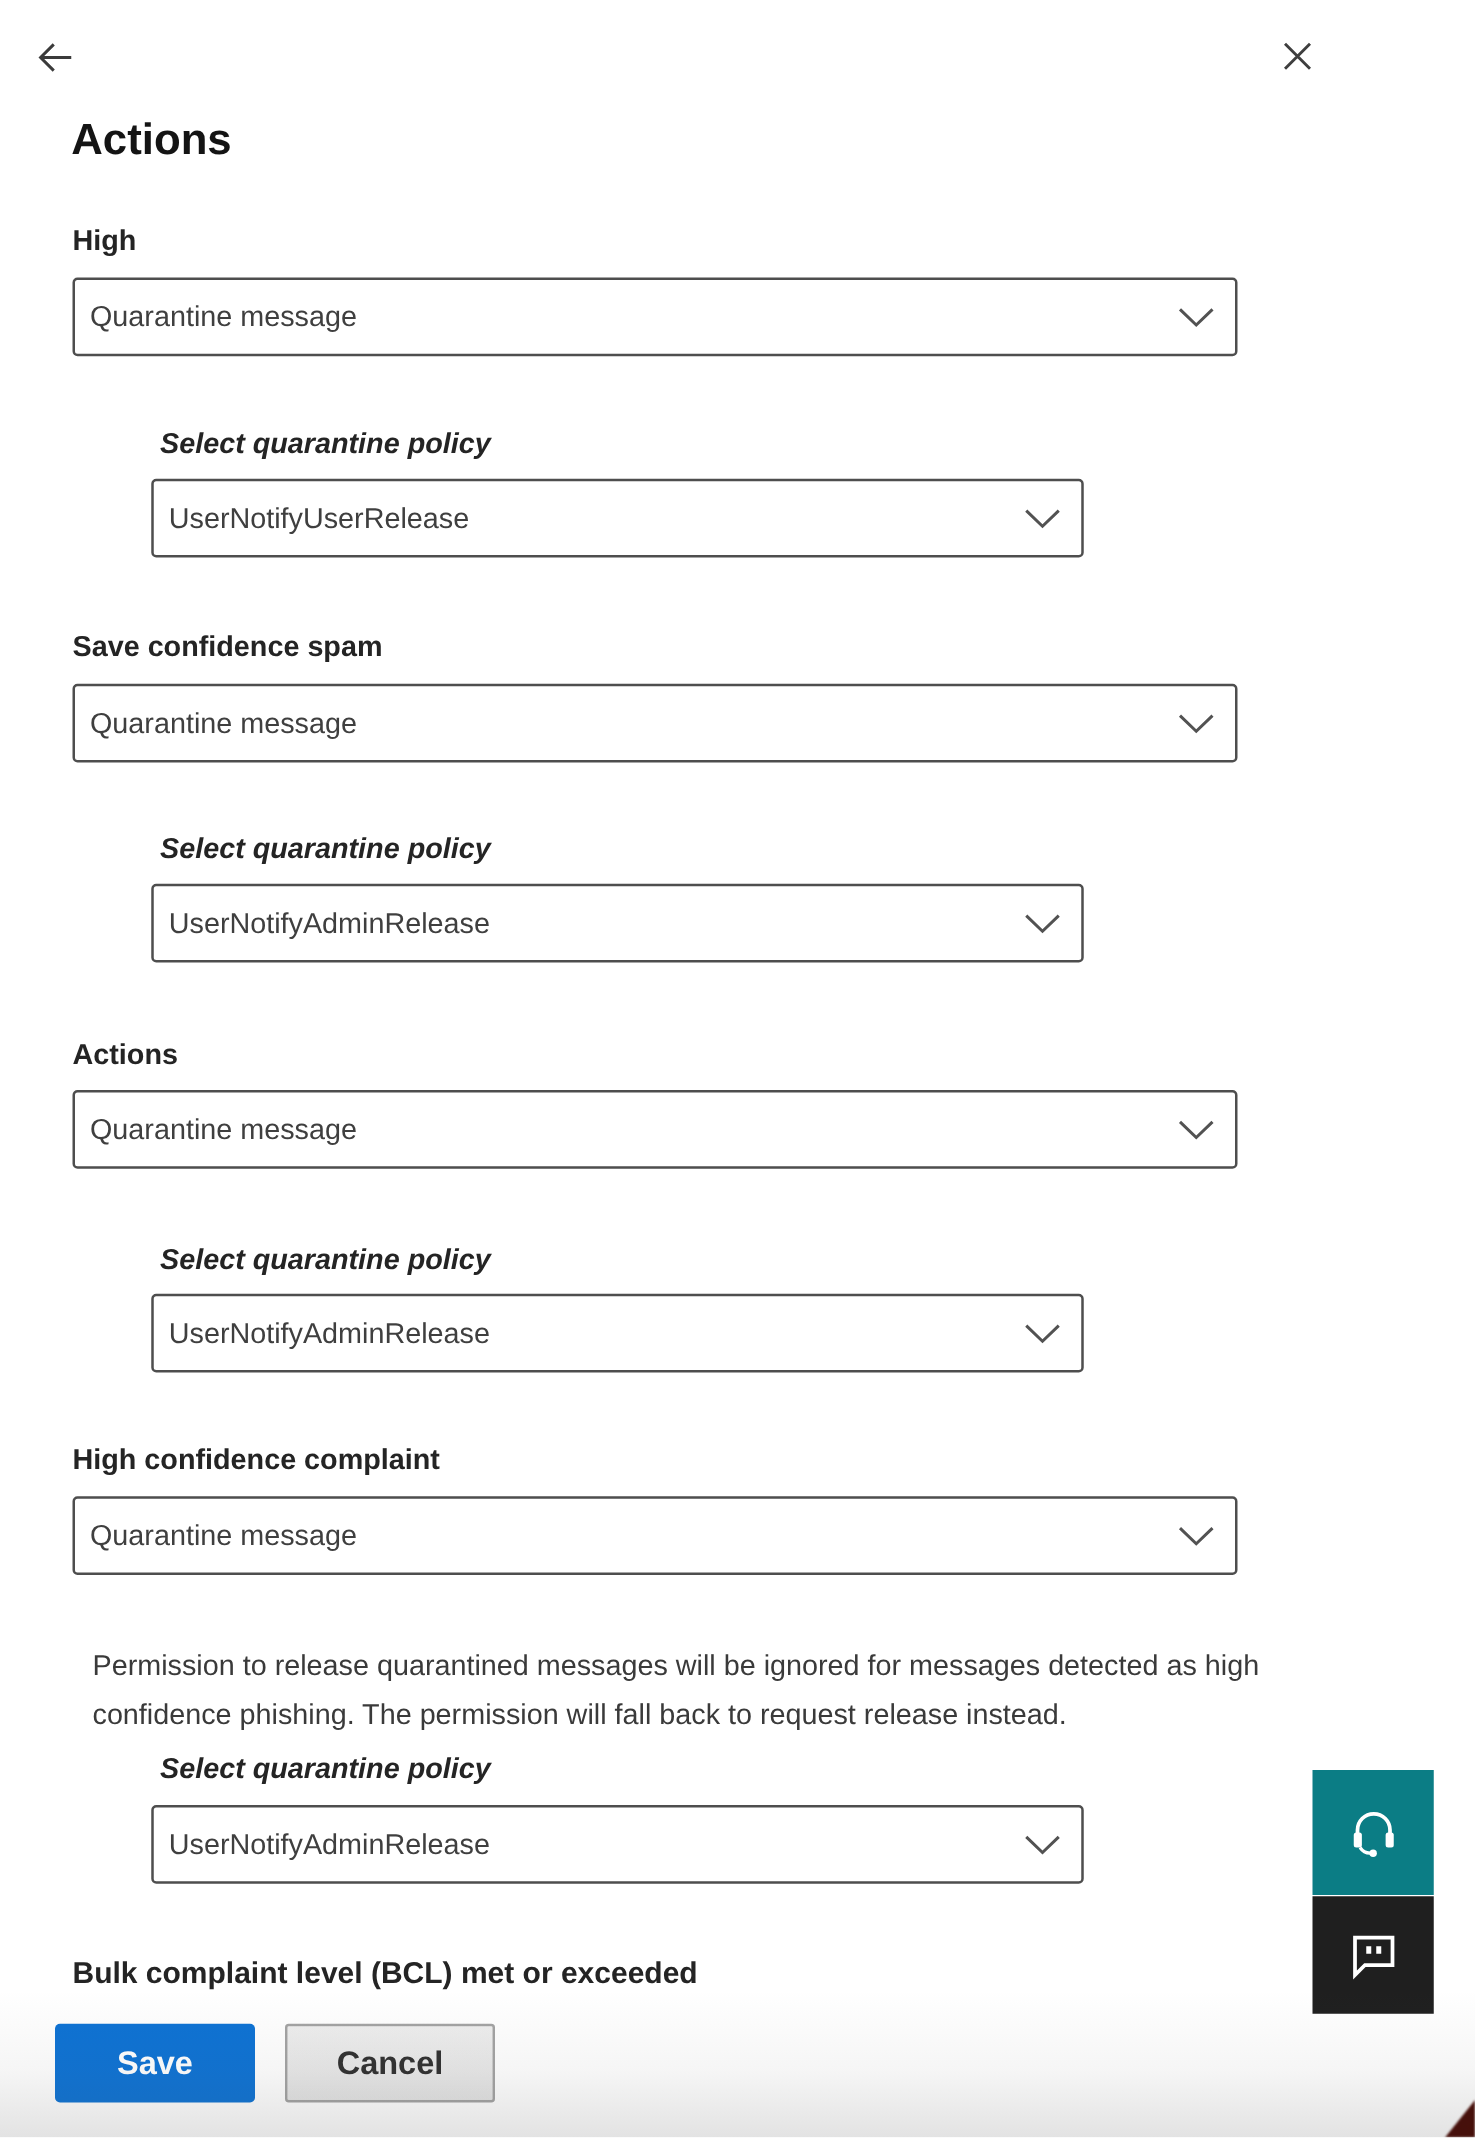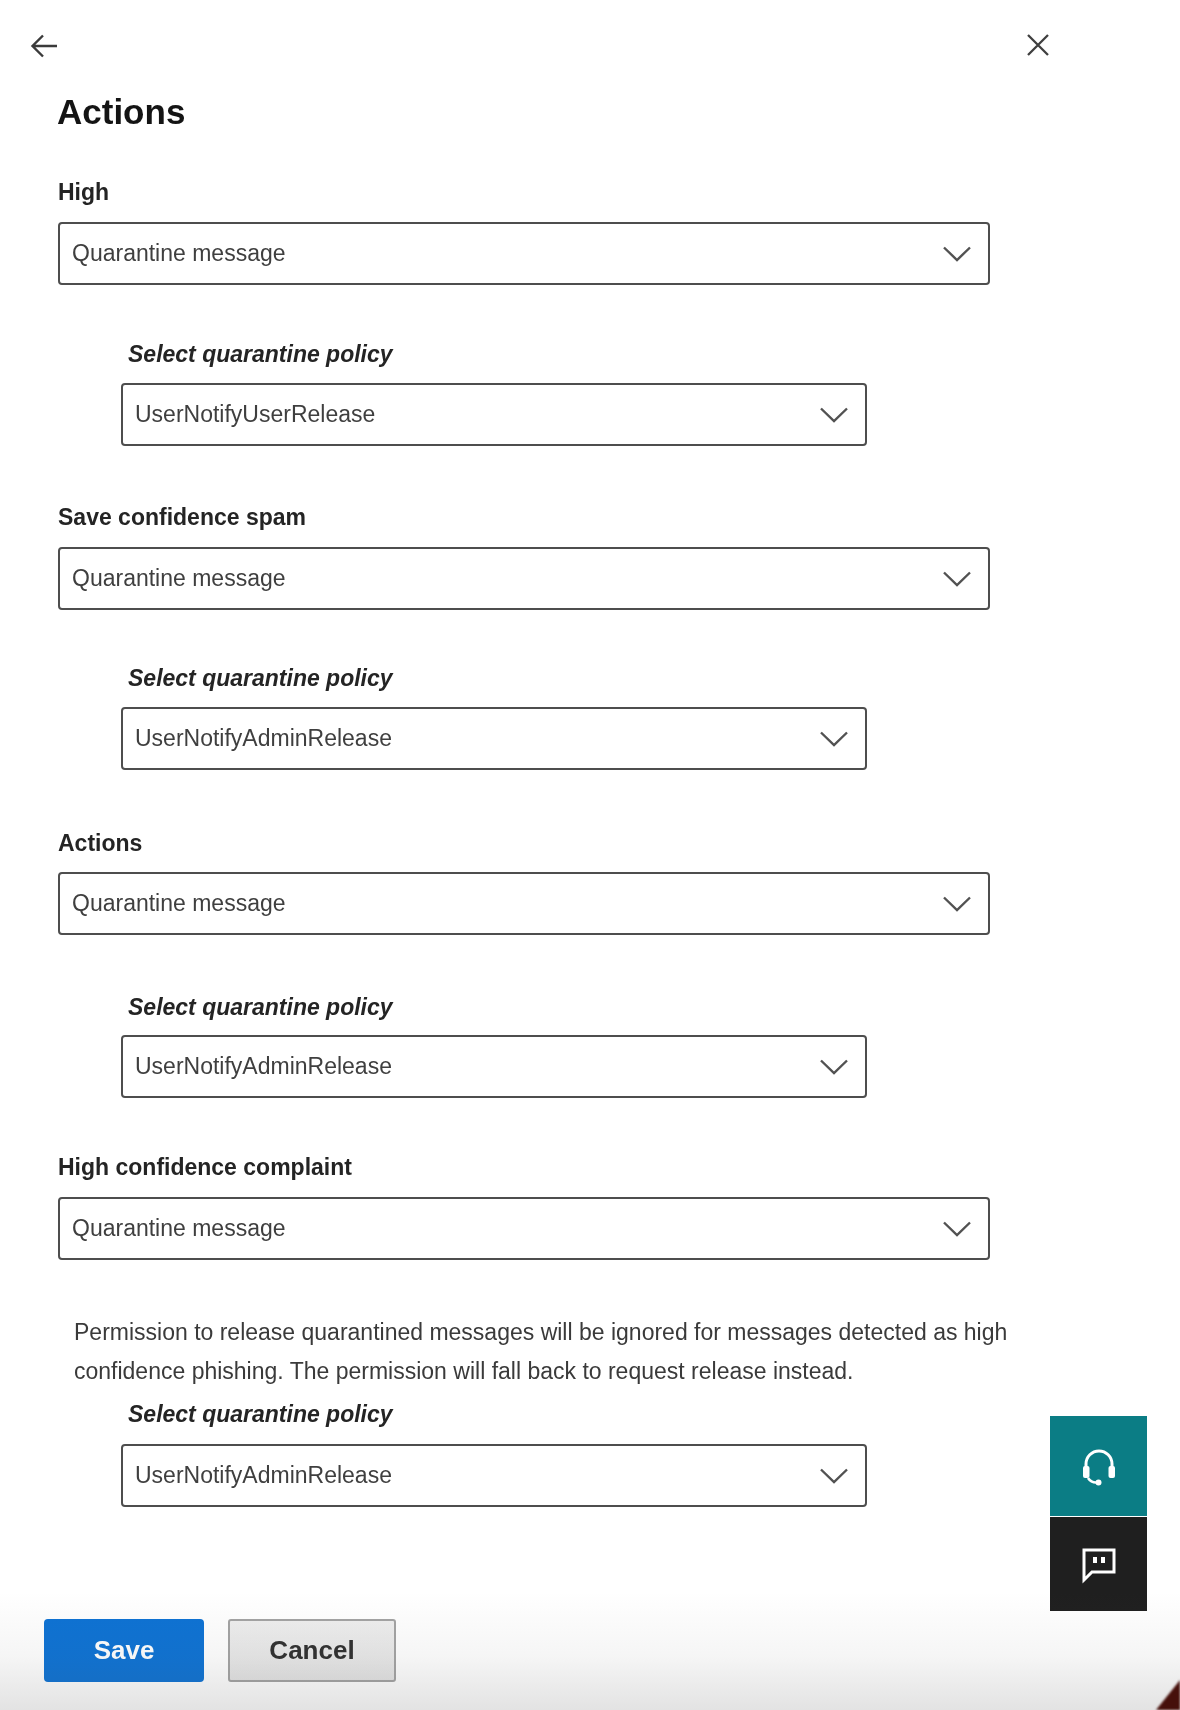--- a/index.html
+++ b/index.html
@@ -138,20 +138,21 @@
   </div>
   <p class="note">Permission to release quarantined messages will be ignored for messages detected as high confidence phishing. The permission will fall back to request release instead.</p>
   <div class="field-label sub-label" style="top:1400px;">Select quarantine policy</div>
   <div class="dropdown sub" style="top:1444px;" role="combobox">
     <span class="dd-value">UserNotifyAdminRelease</span>
     <svg class="chev" width="30" height="17" viewBox="0 0 30 17">
       <path d="M2 2 L15 14.5 L28 2" fill="none" stroke="#525252" stroke-width="2.4"></path>
     </svg>
   </div>
 
+  <div class="field-label clipped" style="top:1565px;font-size:24px;">Bulk complaint level (BCL) met or exceeded</div>
 
   <button class="btn primary">Save</button>
   <button class="btn secondary">Cancel</button>
 
   <button class="widget help">
     <svg width="48" height="48" viewBox="0 0 48 48">
       <path d="M11 29 v-7 a13 13 0 0 1 26 0 v7" fill="none" stroke="#ffffff" stroke-width="3"></path>
       <rect x="8" y="24" width="6.5" height="12" rx="2" fill="#ffffff"></rect>
       <rect x="33.5" y="24" width="6.5" height="12" rx="2" fill="#ffffff"></rect>
       <path d="M13 36 q3 4.5 8 4.5" fill="none" stroke="#ffffff" stroke-width="2.6"></path>

